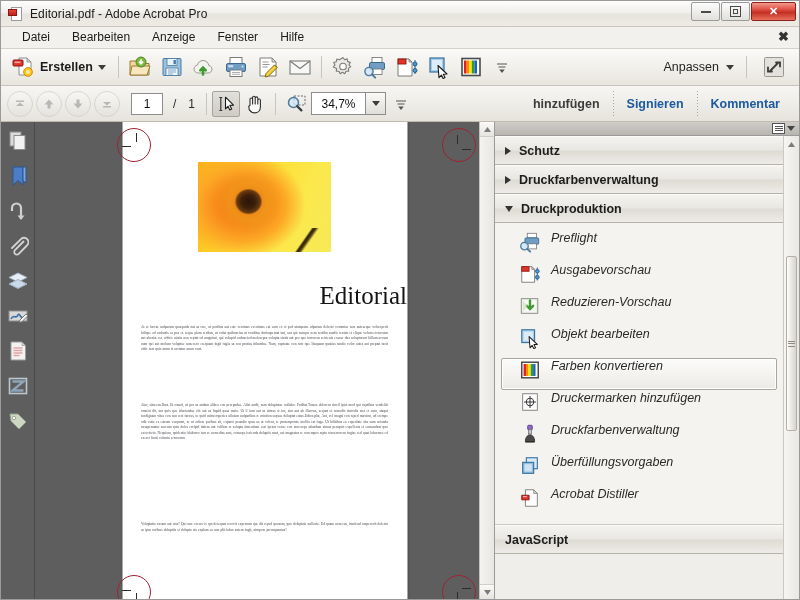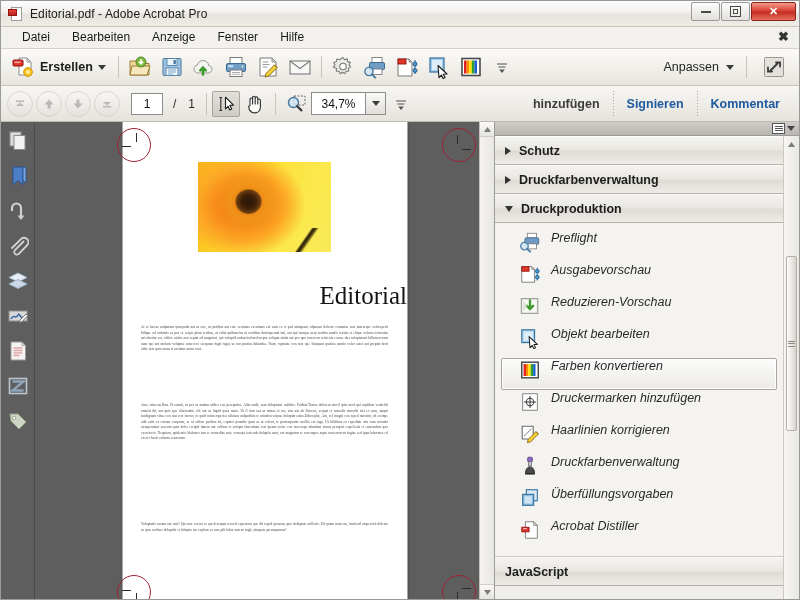--- a/index.html
+++ b/index.html
@@ -762,31 +762,20 @@
               <span class="tool-ic">
                 <svg class="svgic" width="22" height="22" viewBox="0 0 24 24">
                   <rect x="4" y="3" width="16" height="18" fill="#fff" stroke="#7a7a7a" stroke-width="1"></rect>
                   <circle cx="12" cy="12" r="4" fill="none" stroke="#3a3a3a" stroke-width="1.1"></circle>
                   <path d="M12 5.5v13M5.5 12h13" stroke="#3a3a3a" stroke-width="1.1"></path>
                 </svg>
               </span>
               <span class="tool-lbl">Druckermarken hinzufügen</span>
             </div>
 
-            <div class="tool-row">
-              <span class="tool-ic">
-                <svg class="svgic" width="22" height="22" viewBox="0 0 24 24">
-                  <path d="M3.5 3.5h12v14h-12z" fill="#fff" stroke="#6a6a6a" stroke-width="1.2"></path>
-                  <path d="M5.5 14.5l8-8" stroke="#6a6a6a" stroke-width="1"></path>
-                  <path d="M10 18l8.5-8.6 2.6 2.6L12.6 20.6l-3.4.9z" fill="#f5d23c" stroke="#8a6a10" stroke-width="1" stroke-linejoin="round"></path>
-                  <path d="M18.5 9.4l2.6 2.6" stroke="#8a6a10" stroke-width="1"></path>
-                </svg>
-              </span>
-              <span class="tool-lbl">Haarlinien korrigieren</span>
-            </div>
 
             <div class="tool-row">
               <span class="tool-ic">
                 <svg class="svgic" width="22" height="22" viewBox="0 0 24 24">
                   <rect x="9.5" y="2.5" width="5" height="5" rx="1" fill="#8e6bc4" stroke="#5b3e90" stroke-width="1"></rect>
                   <rect x="10.3" y="7" width="3.4" height="5" fill="#c9c5d8" stroke="#6a6a6a" stroke-width=".8"></rect>
                   <path d="M7 20.5c0-4.5 2-7.5 5-7.5s5 3 5 7.5z" fill="#4a4a4a" stroke="#2a2a2a" stroke-width="1"></path>
                   <path d="M7 20.5h10" stroke="#2a2a2a" stroke-width="1.4"></path>
                 </svg>
               </span>

